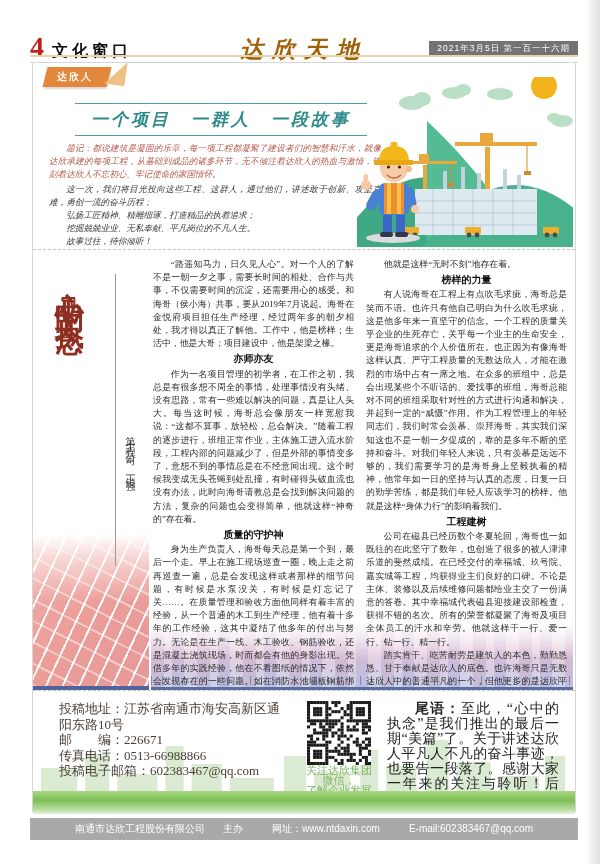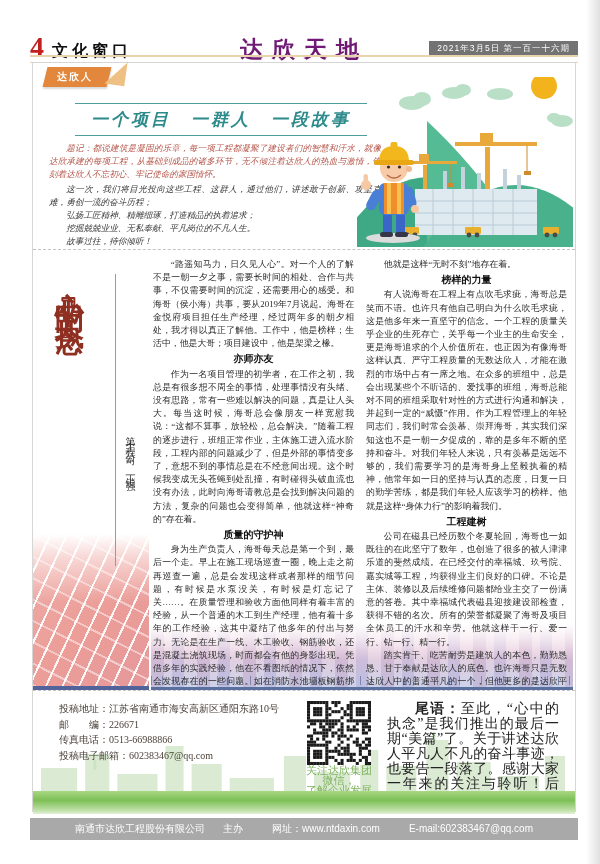--- a/index.html
+++ b/index.html
@@ -5,22 +5,22 @@
   html,body{margin:0;padding:0;background:#ffffff;}
   .page{position:relative;width:600px;height:864px;background:#fff;overflow:hidden;
         font-family:"Liberation Serif",serif;}
   .page::after{content:"";position:absolute;top:0;right:0;width:14px;height:100%;
         background:linear-gradient(to right,rgba(0,0,0,0),rgba(0,0,0,.12));pointer-events:none;z-index:50;}
 
   
   .masthead-row{position:absolute;top:22px;left:30px;right:22px;height:32px;margin-top:10px;}
   .pagenum{color:#c21f1f;font-size:28px;font-weight:bold;line-height:30px;vertical-align:bottom;}
   .section{font-size:16px;font-weight:bold;letter-spacing:4px;color:#101010;margin-left:8px;}
-  .brand{position:absolute;left:50%;transform:translateX(-50%);top:2px;color:#701a75;
-         font-size:23px;font-weight:bold;letter-spacing:9px;white-space:nowrap;}
+  .brand{position:absolute;left:50%;transform:translateX(-50%);top:2px;color:#a16207;
+         font-size:23px;font-weight:bold;font-style:italic;letter-spacing:9px;white-space:nowrap;}
   .datebox{position:absolute;right:0;top:9px;background:#737373;color:#fff;font-size:8.5px;
          padding:2px 8px;font-family:"Liberation Sans",sans-serif;letter-spacing:1px;}
   .rules{position:absolute;top:55px;left:30px;right:22px;height:5px;
          border-top:2px solid #e9d3ac;border-bottom:1px solid #e9d3ac;}
 
   
   .content-box{position:absolute;top:62px;left:32px;right:24px;bottom:52px;
          border:1px solid #d6d6d6;background:#fff;}
   .dashsep{border:0;border-top:1px dashed #c3c3c3;margin:0;}
 
@@ -71,21 +71,21 @@
          background:
            linear-gradient(to bottom,#fff 0,rgba(255,255,255,.65) 22%,rgba(255,255,255,0) 58%),
            repeating-linear-gradient(90deg,rgba(186,150,190,.35) 0 13px,rgba(235,214,228,.18) 13px 21px,rgba(165,150,205,.3) 21px 33px,rgba(244,222,232,.14) 33px 46px),
            linear-gradient(to bottom,#f7dee5 0%,#e6ccdd 45%,#c6d0ea 100%);}
   .city-strip::after{content:"";position:absolute;left:0;right:0;bottom:2px;height:9px;
          background:repeating-linear-gradient(90deg,rgba(70,90,130,.55) 0 1px,rgba(255,255,255,0) 1px 11px);}
 
   
   .info{position:relative;height:123px;overflow:hidden;}
   .info-row{position:relative;z-index:2;display:flex;gap:10px;padding:10px 10px 0 26px;}
-  .contact{width:232px;font-size:10px;line-height:15.5px;color:#4a4038;}
+  .contact{width:232px;font-size:13px;line-height:15.5px;color:#4a4038;}
   .contact-line{margin:0;}
   .qr-wrap{width:76px;text-align:center;}
   .qr{width:64px;height:64px;margin:0 auto;}
   .qr-caption{margin-top:0;font-size:11px;line-height:10px;color:#7fb35f;}
   .tail{flex:1;font-size:14px;line-height:15px;color:#222;text-align:justify;padding-right:6px;text-indent:2em;}
   .tail-label{font-weight:bold;}
   .skyline{position:absolute;left:0;right:0;bottom:16px;height:72px;z-index:0;}
   .grass{position:absolute;left:-1px;right:-1px;bottom:0;height:23px;z-index:3;
          background:linear-gradient(to bottom,#aad884 0%,#7cbf55 40%,#bcdfa3 82%,#e2efd7 100%);}
 

